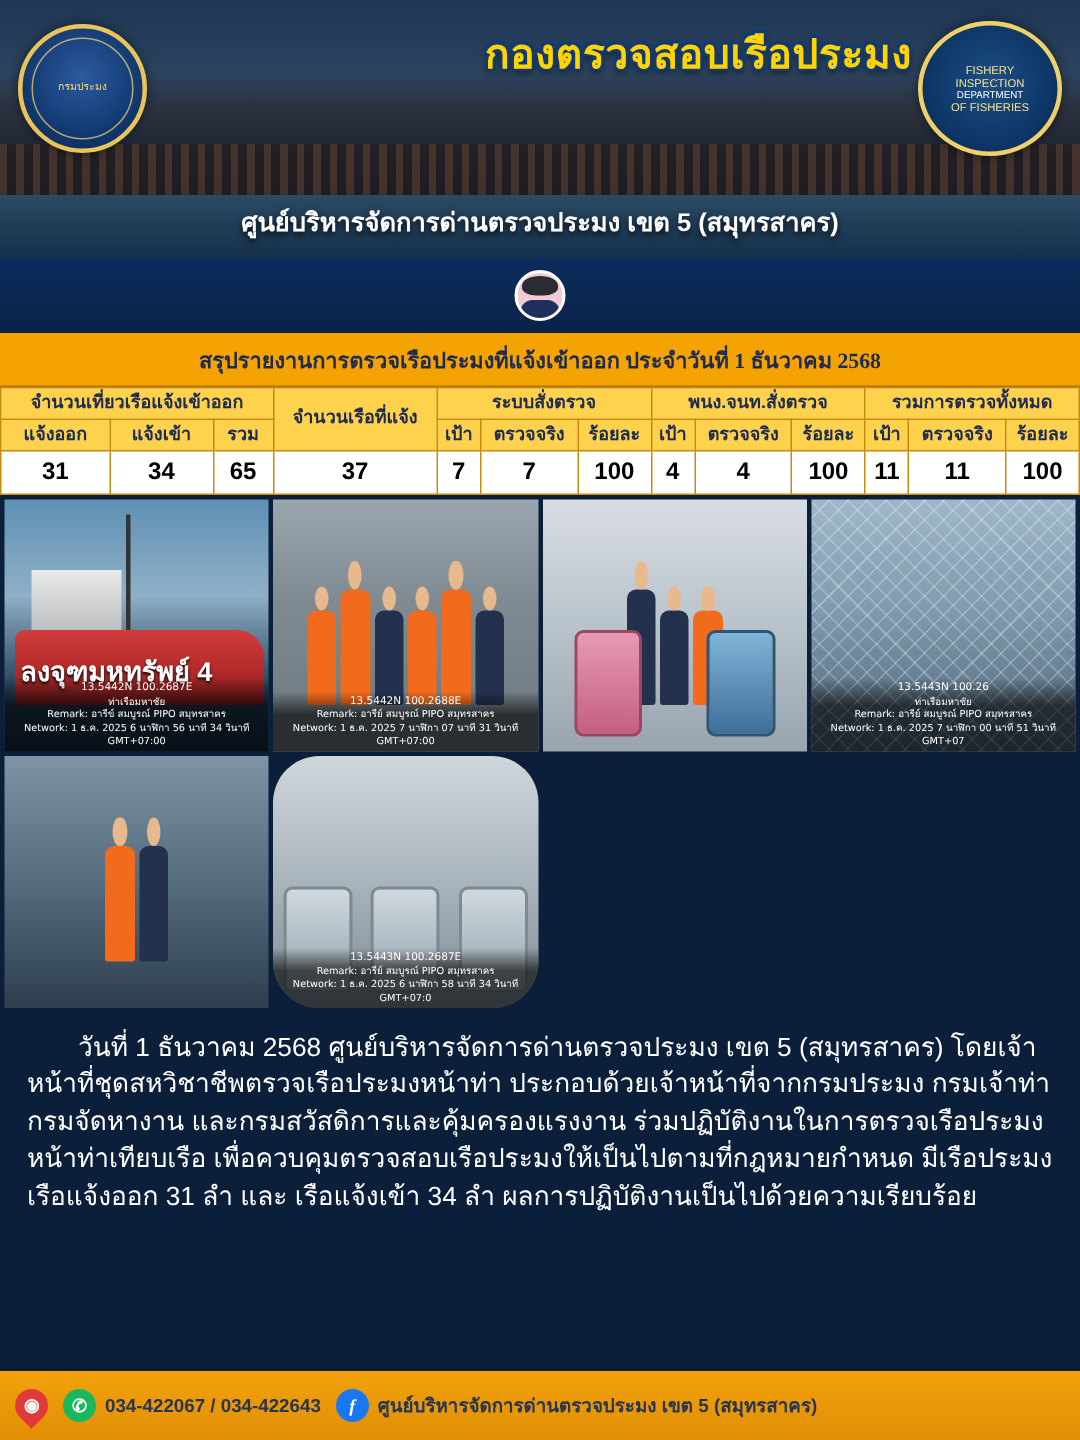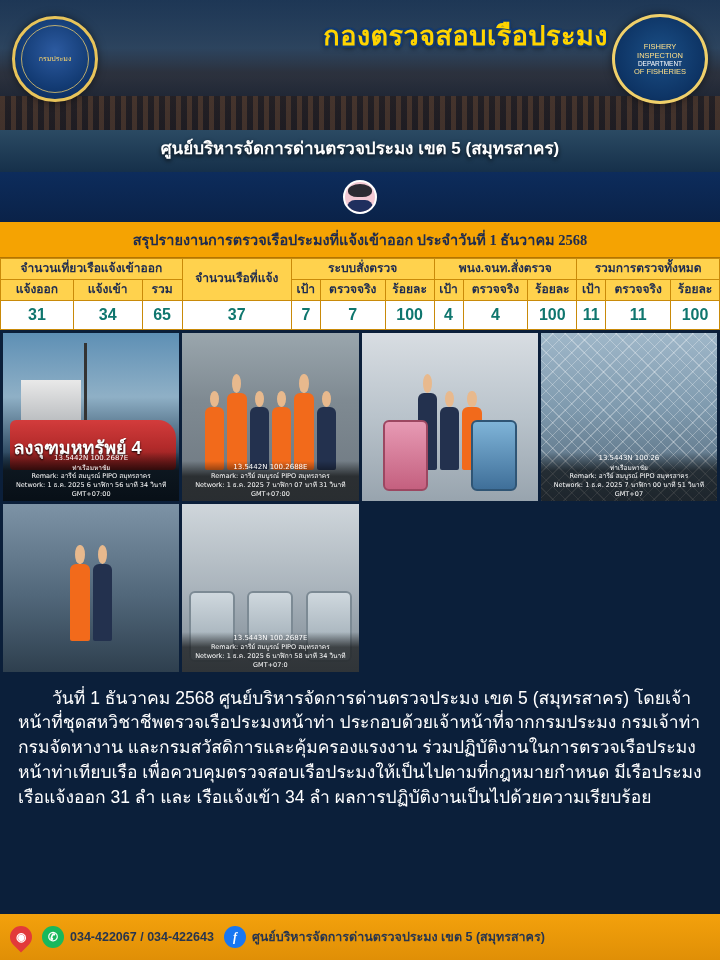--- a/index.html
+++ b/index.html
@@ -81,42 +81,42 @@
   .table-title {
     background:#f5a302; color:#1d2b50; text-align:center; font-weight:bold;
     font-size:14.5px; padding:6px 0; border-bottom:1px solid #b37502;font-family:Liberation Serif, serif;
   }
   table { width:100%; border-collapse:collapse; }
   th, td { border:1px solid #c98a09; text-align:center; }
   th {
     background:#ffd24d; color:#1d2b50; font-size:12px; font-weight:bold; padding:3px 2px;
     line-height:1.15;
   }
-  td { background:#ffffff; color:#0f766e; font-size:16px; font-weight:bold; padding:5px 2px; }
+  td { background:#ffffff; color:#000000; font-size:16px; font-weight:bold; padding:5px 2px; }
 
   
   .photos { display:grid; grid-template-columns:1fr 1fr 1fr 1fr; grid-auto-rows:168px; gap:3px; padding:3px 3px 0 3px; background:#0b1f3a; }
   .photo { position:relative; overflow:hidden; }
   .stamp {
     position:absolute; left:0; right:0; bottom:0; padding:2px 3px;
     background:linear-gradient(180deg, rgba(0,0,0,0) 0%, rgba(0,0,0,.62) 38%);
     color:#fff; font-size:6.5px; line-height:1.35; text-align:center; font-family:"DejaVu Sans", sans-serif;
   }
   .stamp .coord { font-size:7px; }
   .p1 { background:linear-gradient(180deg,#5e90b5 0%, #8fb0c6 38%, #27425a 75%, #13283c 100%); }
   .p1 .hull { position:absolute; left:4%; right:2%; top:52%; height:30%; background:linear-gradient(180deg,#d33c3c 0%, #b22a2a 55%, #7d1c1c 100%); border-radius:6px 18px 4px 4px; }
   .p1 .cabin { position:absolute; left:10%; width:34%; top:28%; height:26%; background:linear-gradient(180deg,#e9e9e9,#b9bcbf); }
   .p1 .mast { position:absolute; left:46%; top:6%; width:3px; height:46%; background:#333; }
   .p1 .txt { position:absolute; left:6%; top:60%; color:#fff; font-size:18px; font-weight:bold; text-shadow:0 1px 2px #000; }
 
   .p2 { background:linear-gradient(180deg,#9aa6ad 0%, #7f8a92 40%, #6d7780 100%); }
   .p3 { background:linear-gradient(180deg,#d8dde2 0%, #b9c3cb 50%, #98a4ae 100%); }
   .p4 { background:linear-gradient(180deg,#9fb7c9 0%, #7f9aae 45%, #4d6274 100%); }
   .p5 { background:linear-gradient(180deg,#7d93a6 0%, #51677a 55%, #2e3f4e 100%); }
-  .p6 { background:linear-gradient(180deg,#cfd6db 0%, #aab4bc 50%, #7d8a94 100%); }
+  .p6 { background:linear-gradient(180deg,#cfd6db 0%, #aab4bc 50%, #7d8a94 100%);border-radius:31px; }
   .people { position:absolute; left:0; right:0; bottom:18%; height:52%; display:flex; align-items:flex-end; justify-content:center; gap:3px; }
   .person { width:11%; height:72%; background:#f26a1b; border-radius:6px 6px 2px 2px; position:relative; }
   .person::before { content:""; position:absolute; left:26%; top:-26%; width:48%; height:26%; border-radius:50%; background:#e8b98d; }
   .person.dark { background:#23314e; }
   .person.tall { height:88%; }
   .nets { position:absolute; inset:0; background:
       repeating-linear-gradient(45deg, rgba(255,255,255,.28) 0 1px, transparent 1px 9px),
       repeating-linear-gradient(-45deg, rgba(255,255,255,.28) 0 1px, transparent 1px 9px); }
   .baskets { position:absolute; left:0; right:0; bottom:6%; height:60%; display:flex; align-items:flex-end; justify-content:space-around; }
   .basket { width:26%; height:70%; border-radius:6px; background:linear-gradient(180deg,#cfd8de 0%, #95a3ad 100%); border:2px solid #7c8a94; }

